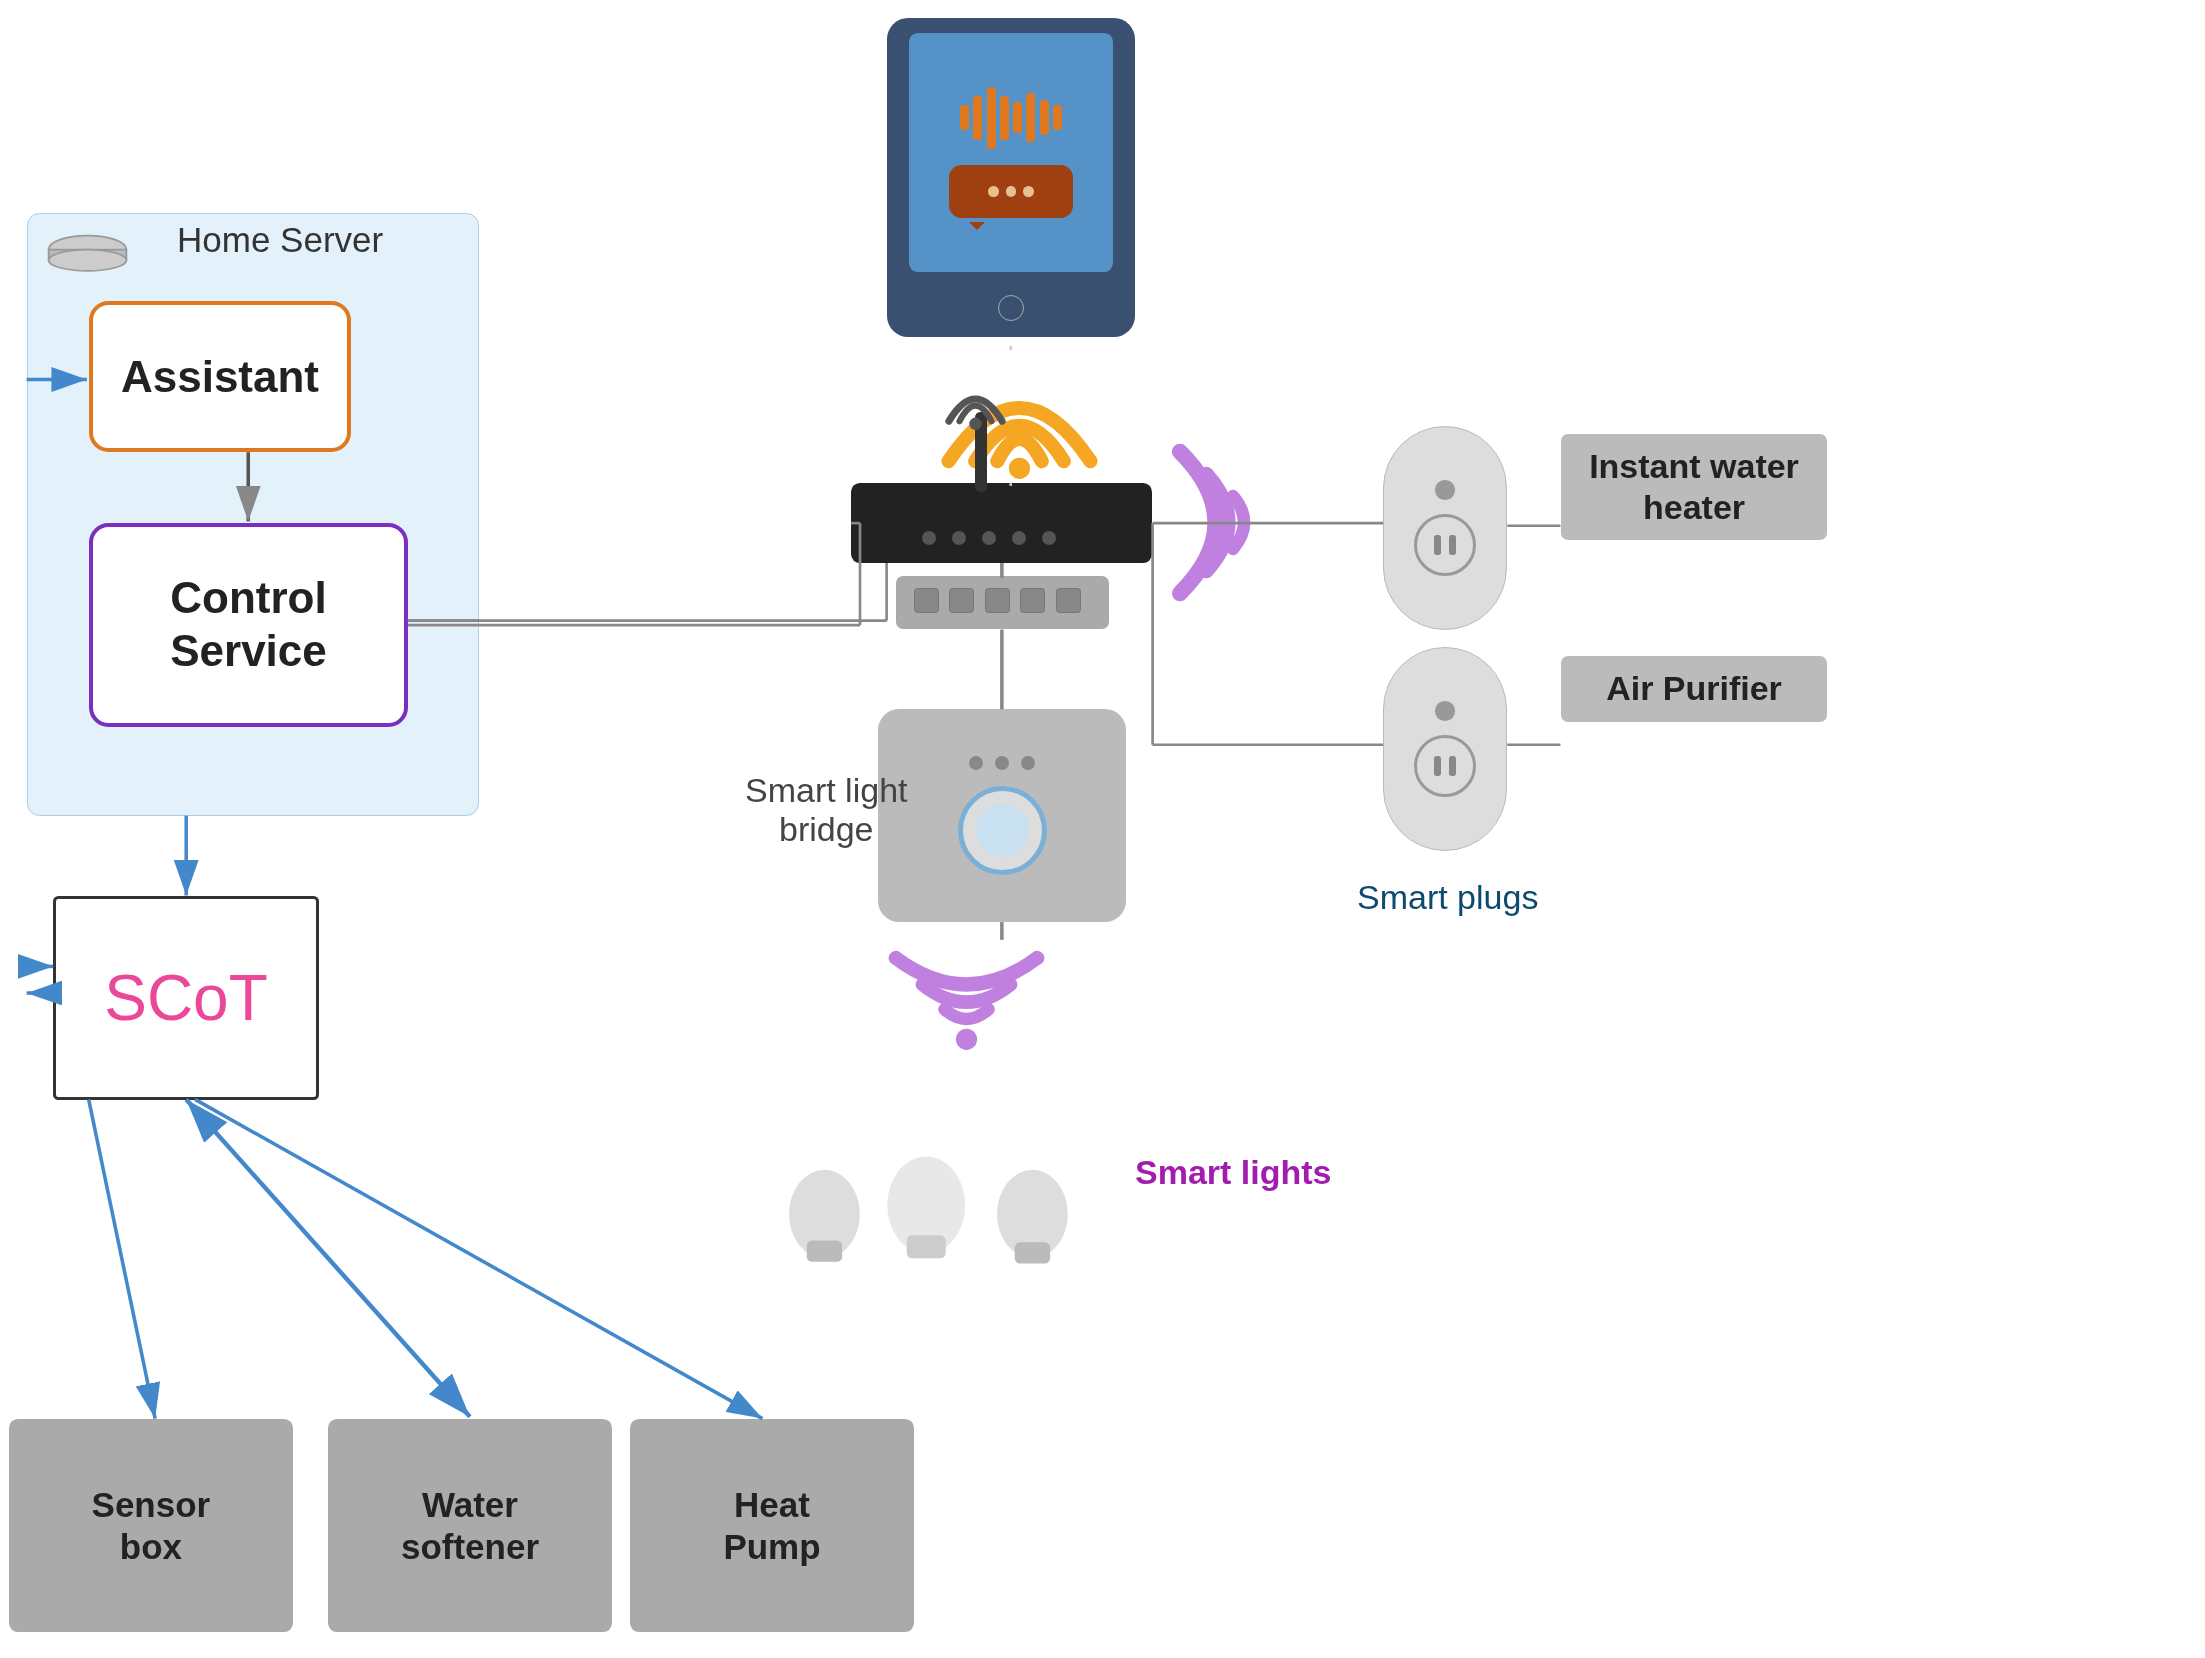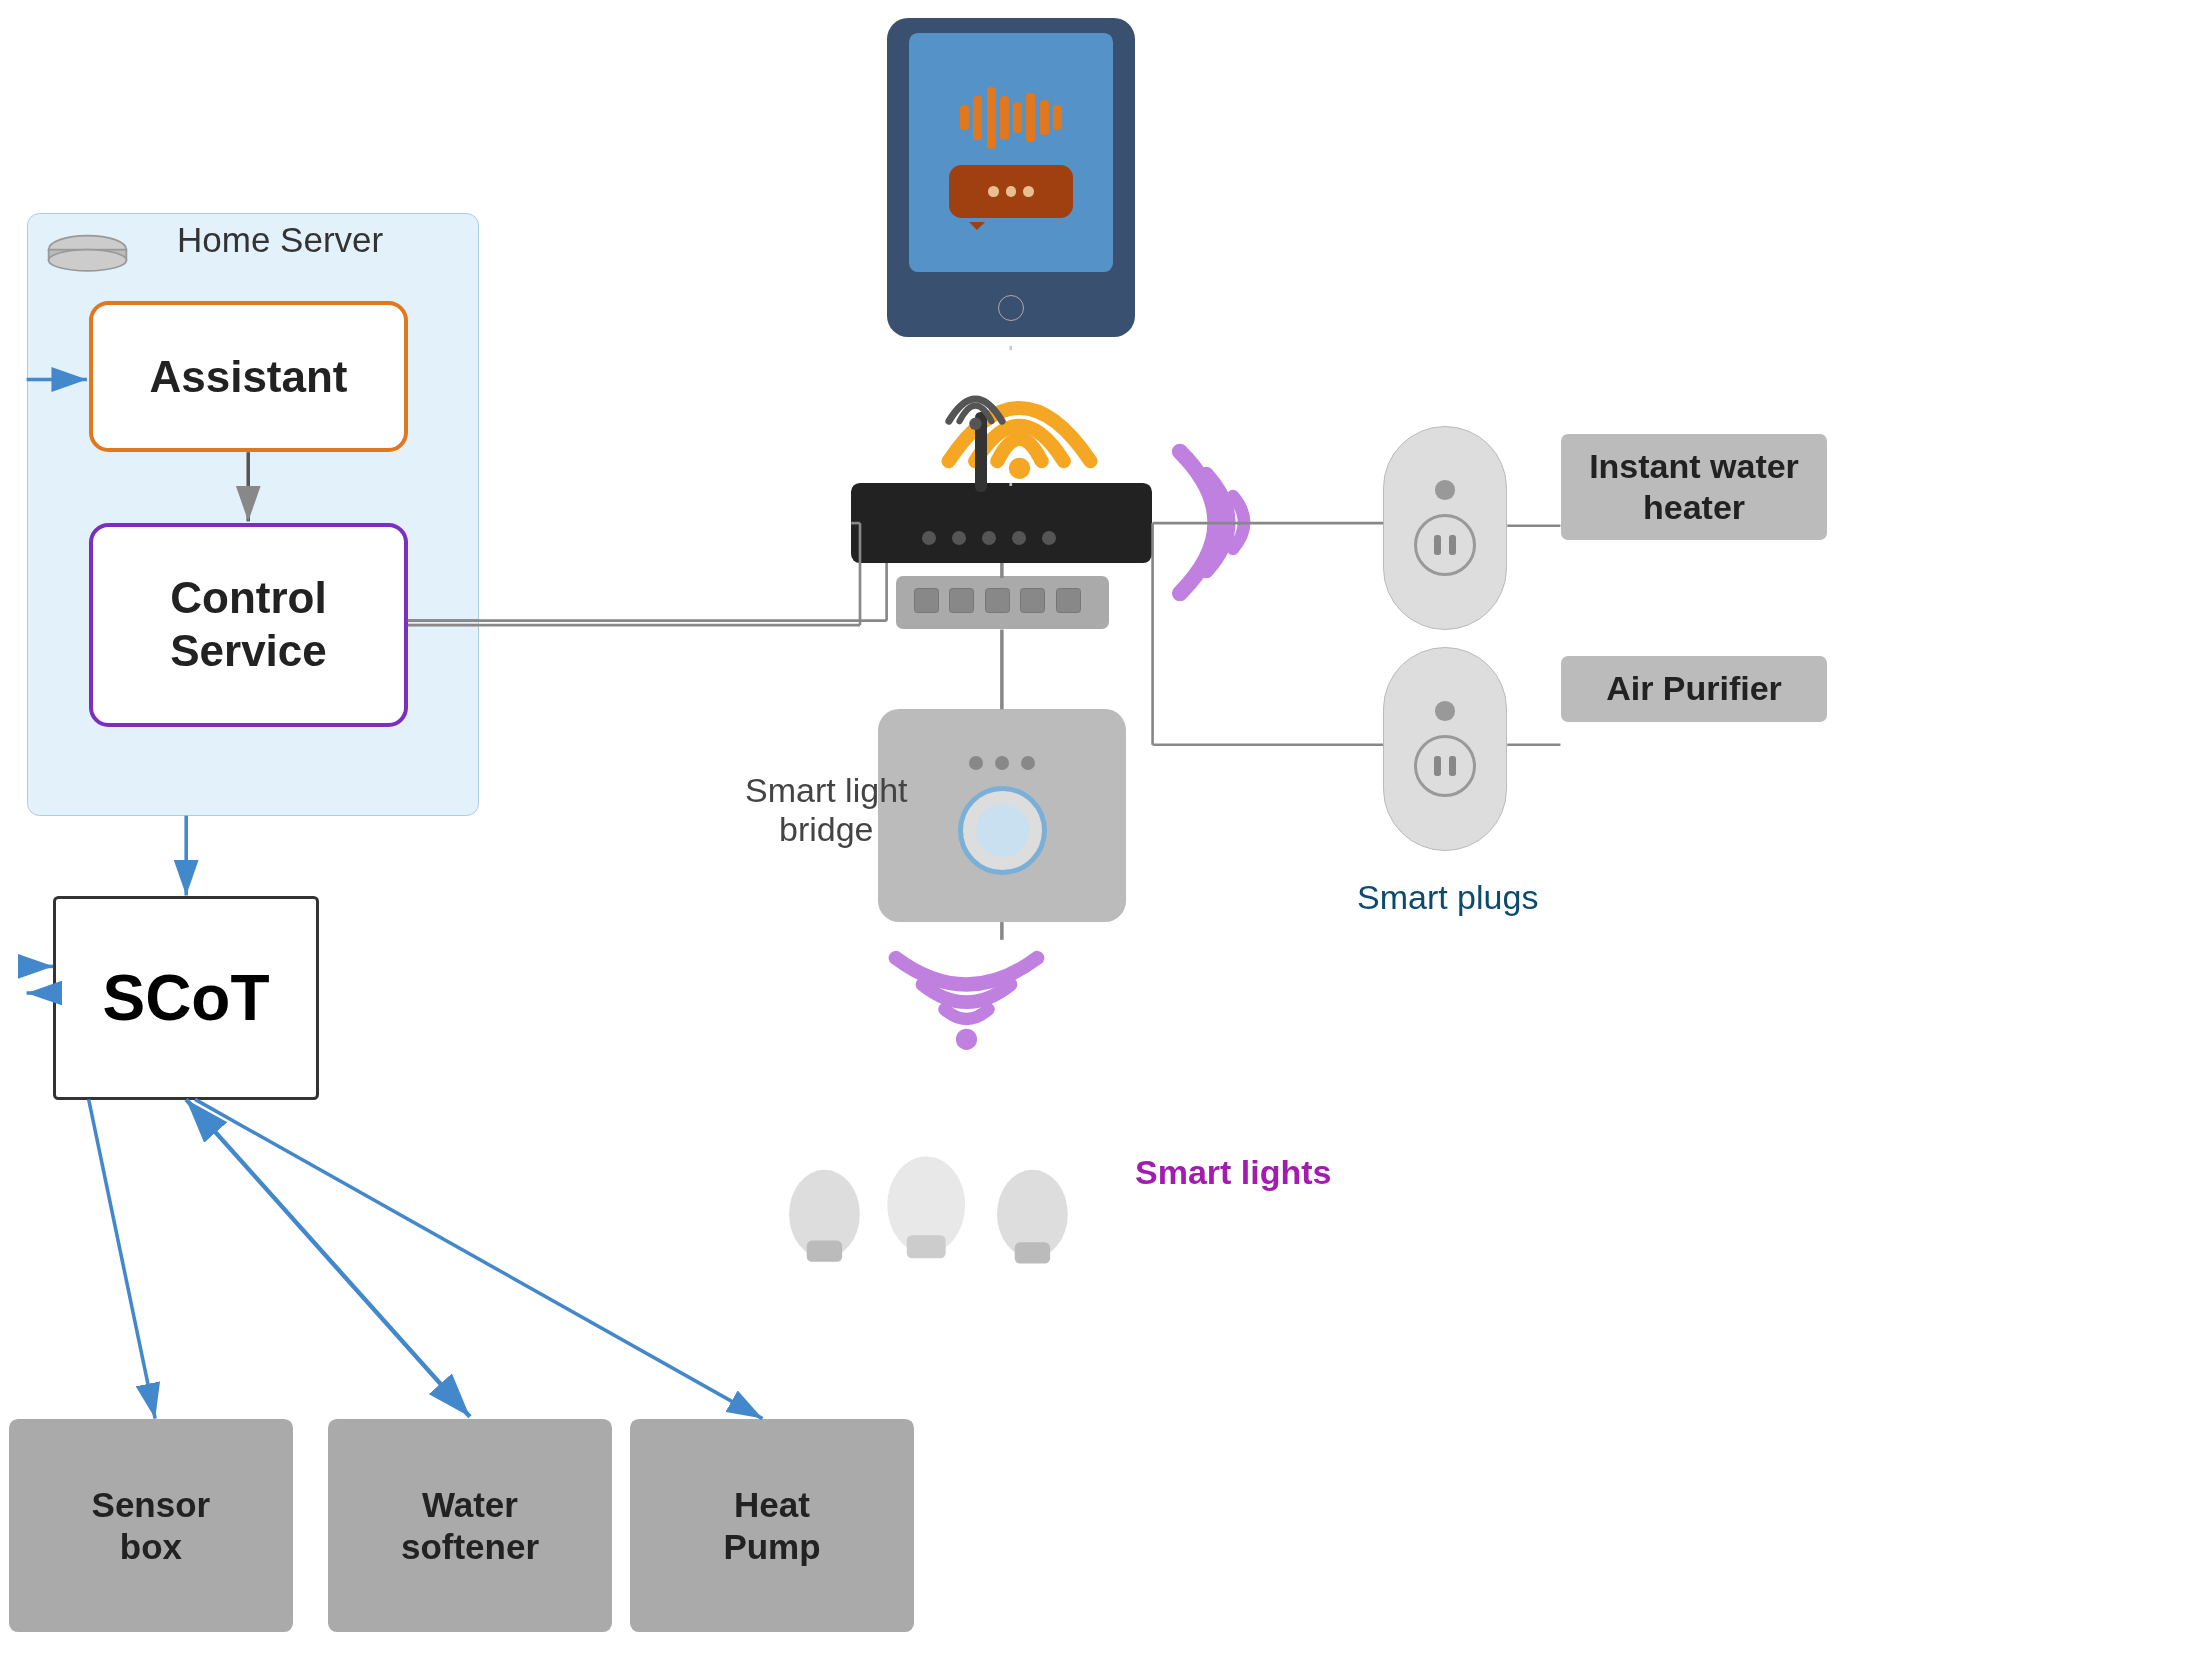--- a/index.html
+++ b/index.html
@@ -38,21 +38,21 @@
       font-size: 35px;
       font-weight: 500;
       color: #333;
     }
 
     
     .assistant-box {
       position: absolute;
       top: 301px;
       left: 89px;
-      width: 319px;
+      width: 262px;
       height: 151px;
       border: 4.4px solid #e07820;
       border-radius: 19.5px;
       background: white;
       display: flex;
       align-items: center;
       justify-content: center;
     }
     .assistant-label {
       font-size: 44px;
@@ -91,22 +91,22 @@
       height: 204px;
       border: 3.5px solid #333;
       border-radius: 5.3px;
       background: white;
       display: flex;
       align-items: center;
       justify-content: center;
     }
     .scot-label {
       font-size: 64px;
-      font-weight: 700;
-      color: #000000;
+      font-weight: 400;
+      color: #ec4899;
     }
 
     
     .device-box {
       position: absolute;
       border-radius: 8.9px;
       background: #aaa;
       display: flex;
       align-items: center;
       justify-content: center;

